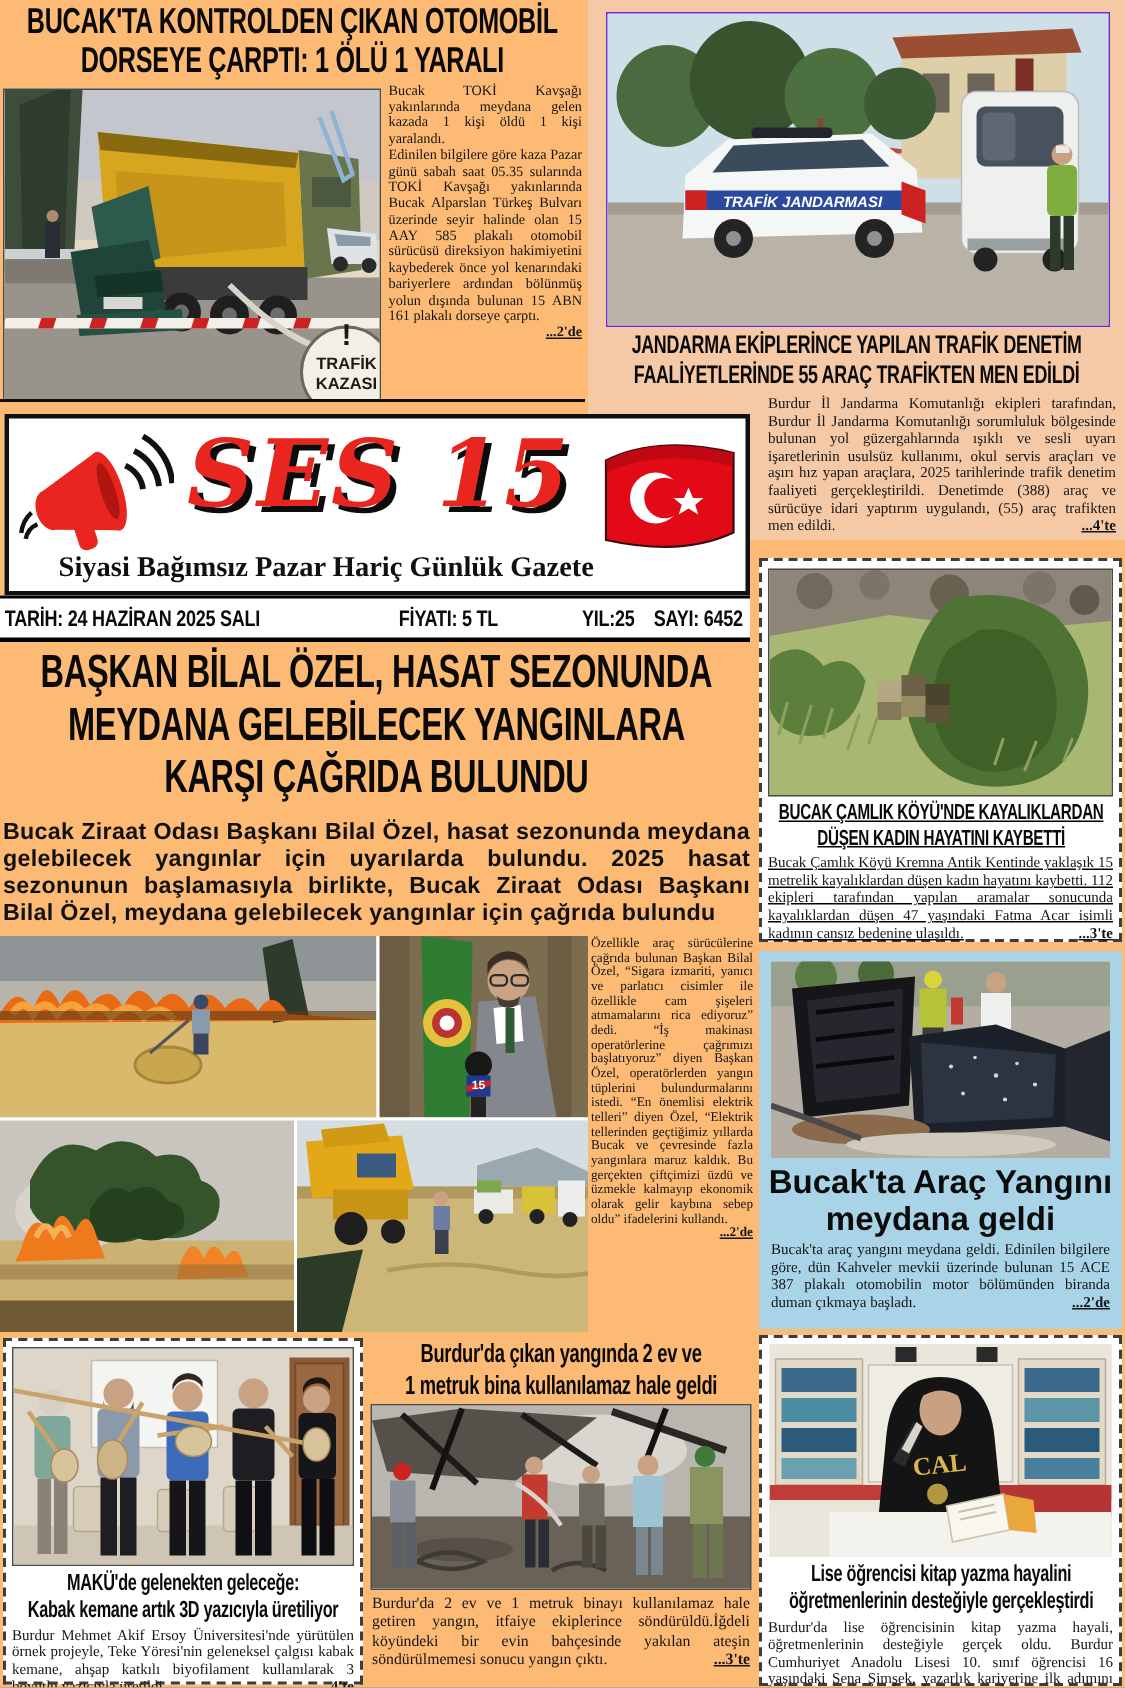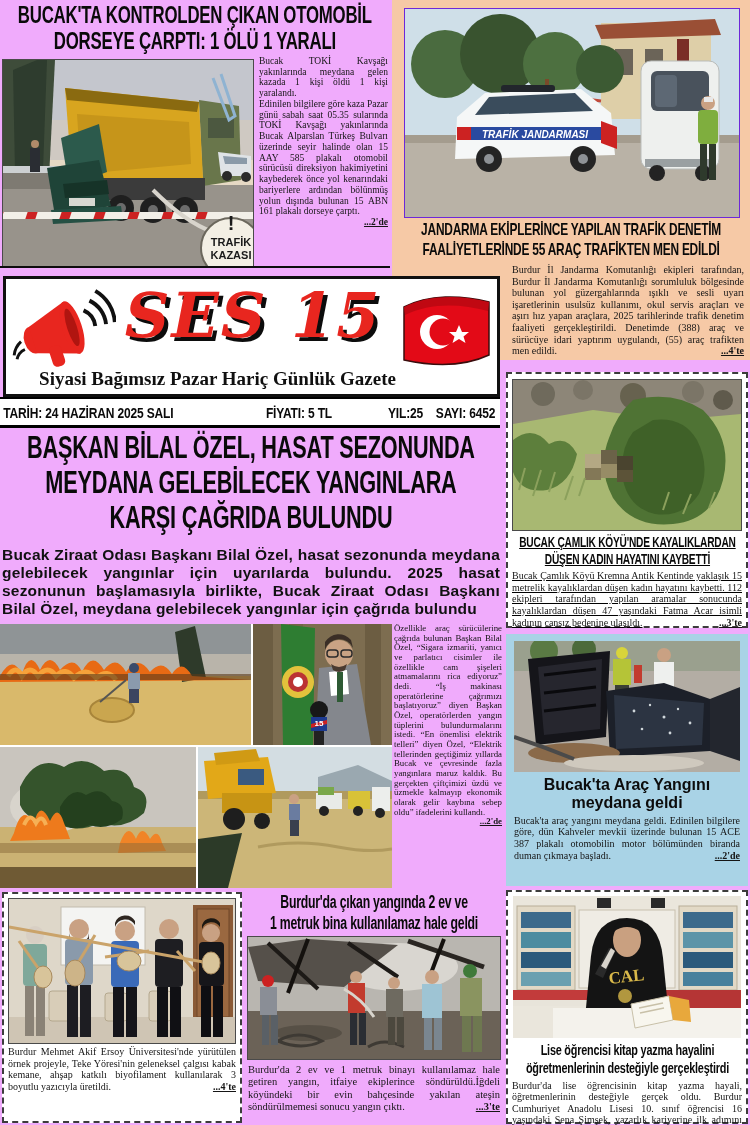--- a/index.html
+++ b/index.html
@@ -1,16 +1,16 @@
 <!DOCTYPE html>
 <html lang="tr"><head>
 <meta charset="utf-8">
 <style>
   html,body{margin:0;padding:0;background:#9a9a9a;}
-  #page{position:relative;width:750px;height:1125px;background:#f0abfc;margin:0 auto;
+  #page{position:relative;width:750px;height:1125px;background:#fdba74;margin:0 auto;
         font-family:"Liberation Sans",sans-serif;overflow:hidden;}
   .abs{position:absolute;}
   .hl{font-family:"Liberation Sans",sans-serif;font-weight:800;text-align:center;color:#0a0a0a;letter-spacing:-.3px;}
   .sq{display:block;width:143%;margin-left:-21.5%;transform:scaleX(.70);transform-origin:50% 0;}
   .serifbody{font-family:"Liberation Serif",serif;color:#151515;text-align:justify;}
   .more{float:right;font-weight:700;text-decoration:underline;margin-left:6px;white-space:nowrap;}
   .ph{display:block;border:1px solid #4a4a4a;background:#ddd;}
   .ph svg{display:block;width:100%;height:100%;}
   .dashedbox{border:2px dashed #3c3c3c;background:#fff;box-sizing:border-box;}
   .rule{background:#0d0d0d;}
@@ -358,21 +358,21 @@
             <circle cx="176" cy="82" r="1.4"></circle>
             <circle cx="128" cy="88" r="1.3"></circle>
             <circle cx="156" cy="92" r="1.4"></circle>
           </g>
         <polygon points="196,58 226,46 226,120 196,110" fill="#23262e"></polygon>
         <ellipse cx="60" cy="112" rx="46" ry="10" fill="#8a6a4a"></ellipse>
         <ellipse cx="120" cy="122" rx="70" ry="8" fill="#cfc9be"></ellipse>
         <path d="M0,96 q30,10 60,22" stroke="#4a4a4a" stroke-width="4" fill="none"></path>
       </svg>
     </div>
-    <div style="margin-top:4px;text-align:center;font-weight:800;font-size:16px;line-height:1.12;color:#0c0c0c;font-family:'Liberation Sans',sans-serif;">
+    <div style="margin-top:4px;text-align:center;font-weight:800;font-size:22px;line-height:1.12;color:#0c0c0c;font-family:'Liberation Sans',sans-serif;">
       <div>Bucak'ta Araç Yangını</div>
       <div>meydana geldi</div>
     </div>
     <p class="serifbody" style="margin:3px 8px 0;font-size:10px;line-height:1.16;"><span>Bucak'ta araç yangını meydana geldi. Edinilen bilgilere göre, dün Kahveler mevkii üzerinde bulunan 15 ACE 387 plakalı otomobilin motor bölümünden biranda duman çıkmaya başladı.</span><span class="more">...2'de</span></p>
   </section>
 
   <section class="abs dashedbox" style="left:2px;top:892px;width:240px;height:231px;padding:4px;">
     <div class="ph" style="width:226px;height:144px;margin:0 auto;">
       <svg viewBox="0 0 226 144" preserveAspectRatio="none">
         <rect width="226" height="144" fill="#ded7c9"></rect>
@@ -416,20 +416,26 @@
           <line x1="86" y1="36" x2="64" y2="72" stroke="#caa36a" stroke-width="3"></line>
             <ellipse cx="66" cy="74" rx="10" ry="13" fill="#cdb488" stroke="#a8895c"></ellipse>
           <line x1="96" y1="58" x2="140" y2="52" stroke="#caa36a" stroke-width="3"></line>
             <ellipse cx="120" cy="62" rx="12" ry="10" fill="#d8c49a" stroke="#a8895c"></ellipse>
           <line x1="168" y1="52" x2="186" y2="72" stroke="#caa36a" stroke-width="3"></line>
           <line x1="222,28" y1="28" x2="200" y2="64" stroke="#caa36a" stroke-width="3"></line>
             <ellipse cx="202" cy="64" rx="9" ry="11" fill="#d8c49a" stroke="#a8895c"></ellipse>
         </g>
       </svg>
     </div>
+    <div class="hl" style="margin-top:3px;font-size:15.5px;line-height:1.15;">
+      <span class="sq">
+        <div>MAKÜ'de gelenekten geleceğe:</div>
+        <div>Kabak kemane artık 3D yazıcıyla üretiliyor</div>
+      </span>
+    </div>
     <p class="serifbody" style="margin:2px 0 0;font-size:10px;line-height:1.16;"><span>Burdur Mehmet Akif Ersoy Üniversitesi'nde yürütülen örnek projeyle, Teke Yöresi'nin geleneksel çalgısı kabak kemane, ahşap katkılı biyofilament kullanılarak 3 boyutlu yazıcıyla üretildi.</span><span class="more">...4'te</span></p>
   </section>
 
   <section class="abs" style="left:246px;top:890px;width:256px;height:234px;">
     <div class="hl" style="font-size:17.5px;line-height:1.18;margin-top:2px;">
       <span class="sq">
         <div>Burdur'da çıkan yangında 2 ev ve</div>
         <div>1 metruk bina kullanılamaz hale geldi</div>
       </span>
     </div>

